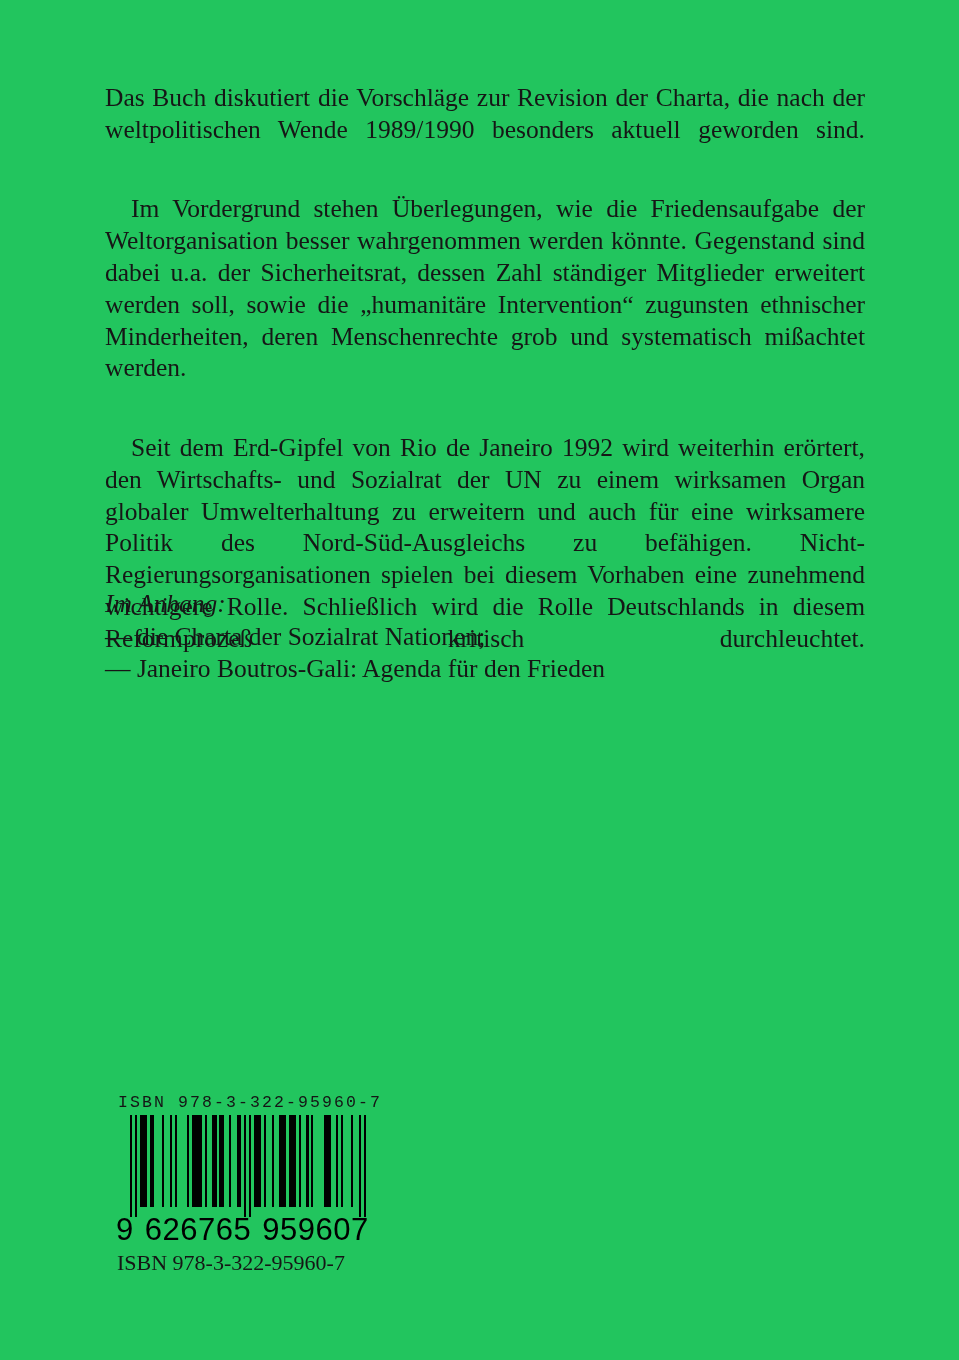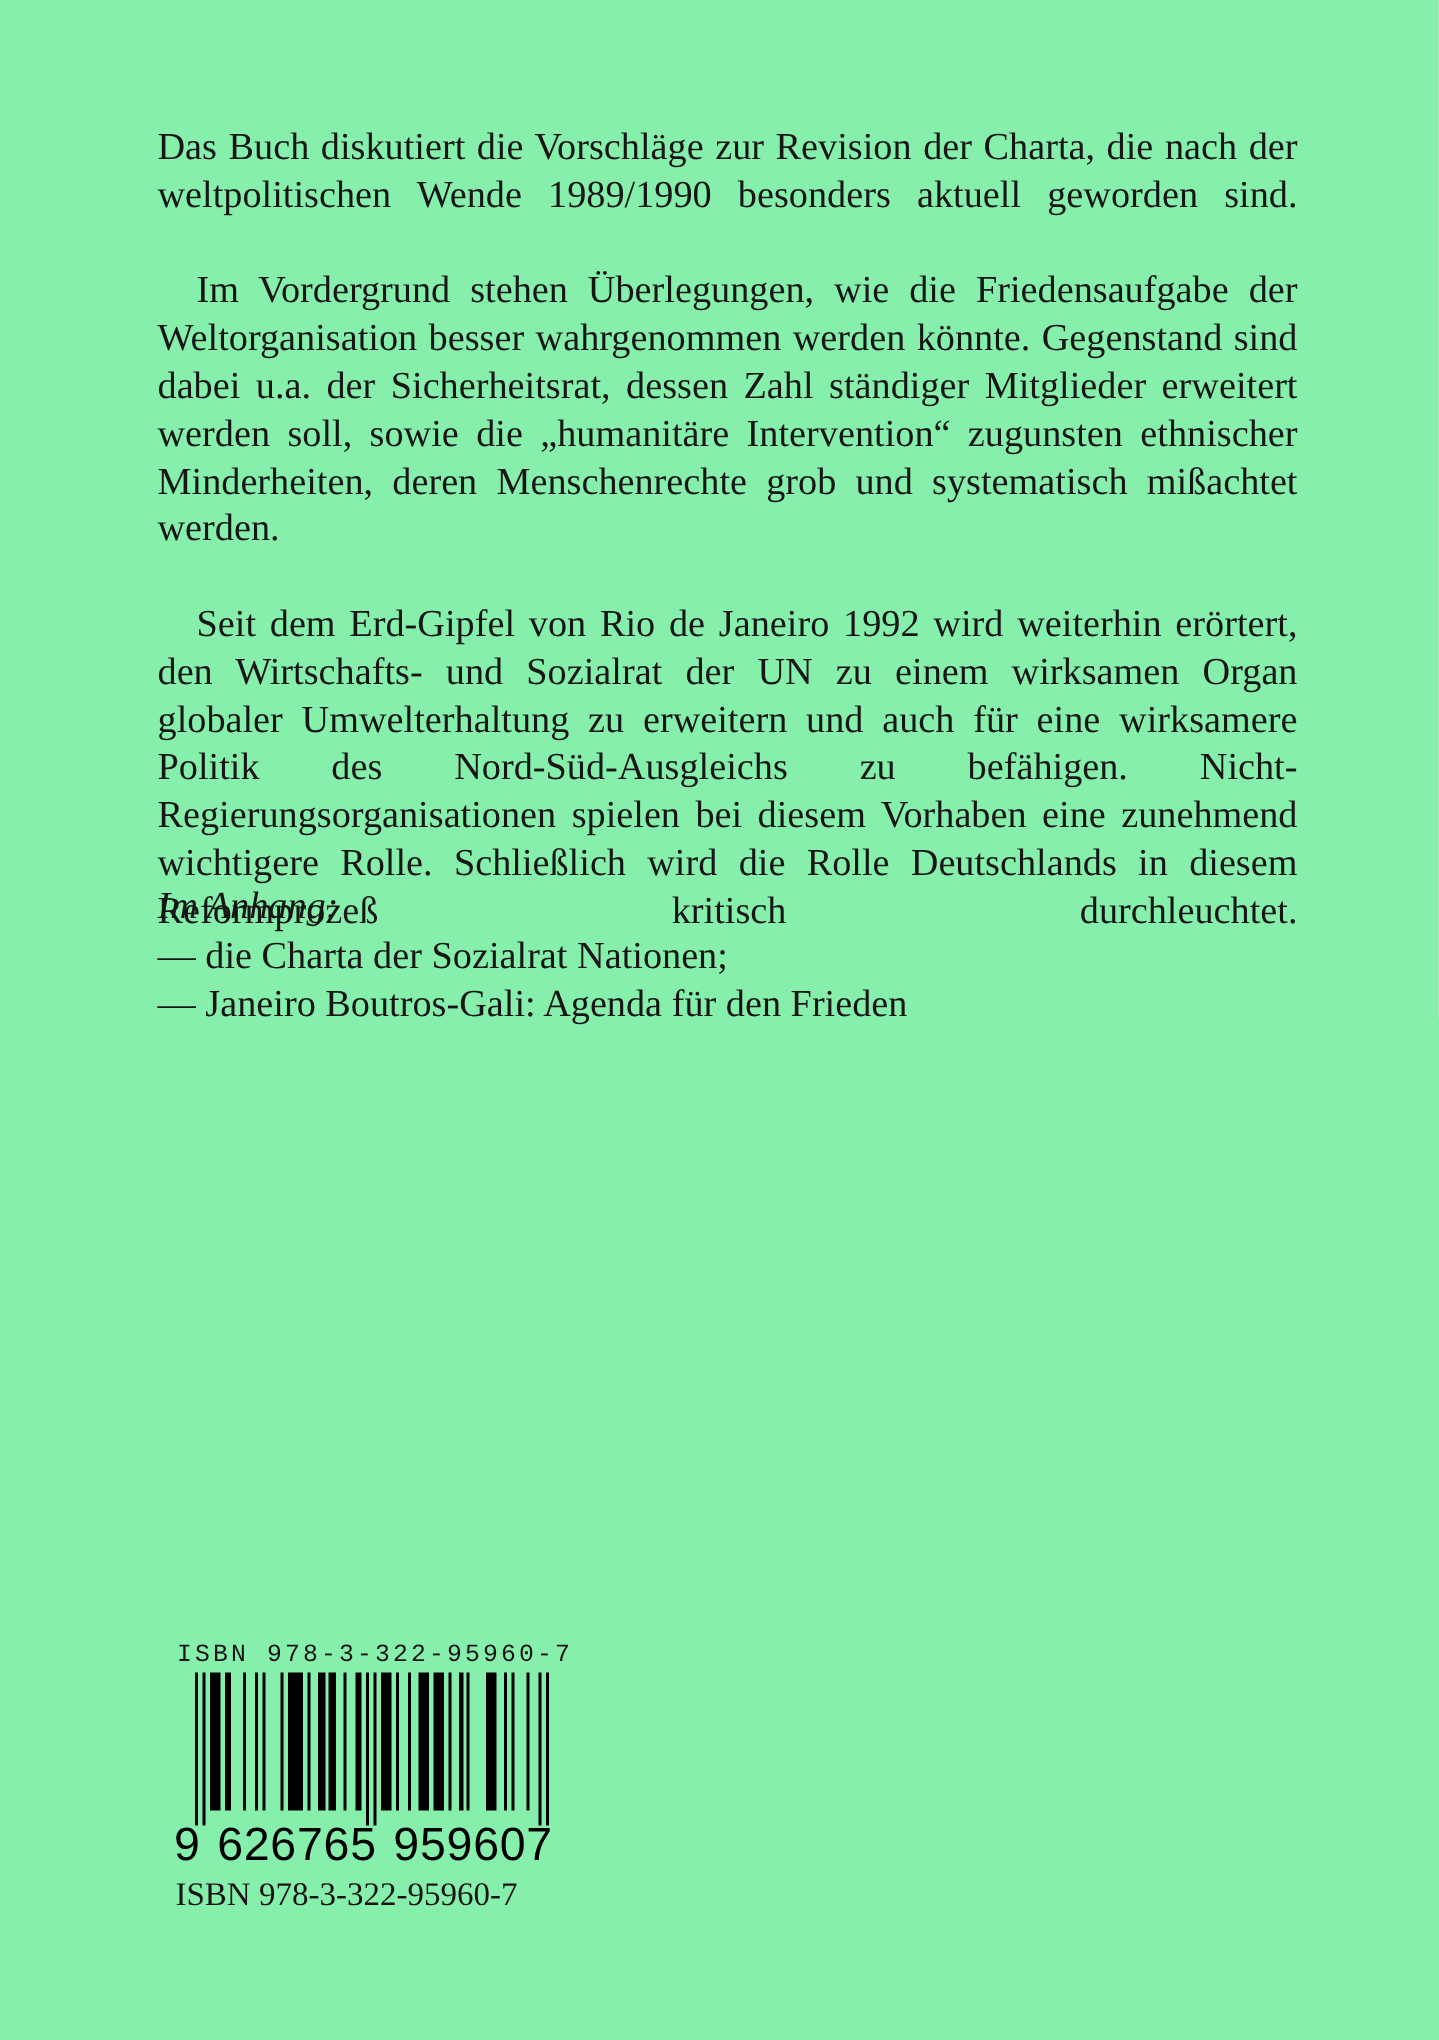--- a/index.html
+++ b/index.html
@@ -13,21 +13,21 @@
     background: #ffffff;
     font-family: "Liberation Serif", "DejaVu Serif", serif;
     color: #000000;
     overflow: hidden;
     position: relative;
   }
 
   .page {
     position: absolute;
     inset: 0;
-    background: #86efac;
+    background: #22c55e;
   }
 
   
   .blurb {
     position: absolute;
     left: 105px;
     top: 82px;
     width: 760px;
     font-size: 25.5px;
     line-height: 31.8px;
@@ -36,20 +36,21 @@
     color: #161616;
     -webkit-font-smoothing: antialiased;
   }
 
   .blurb p {
     margin: 0;
     text-align: justify;
   }
   .blurb p.indented {
     text-indent: 26px;
+    margin-top: 16px;
   }
   
   .blurb p::after {
     content: "";
     display: inline-block;
     width: 100%;
   }
 
   
   .appendix {

